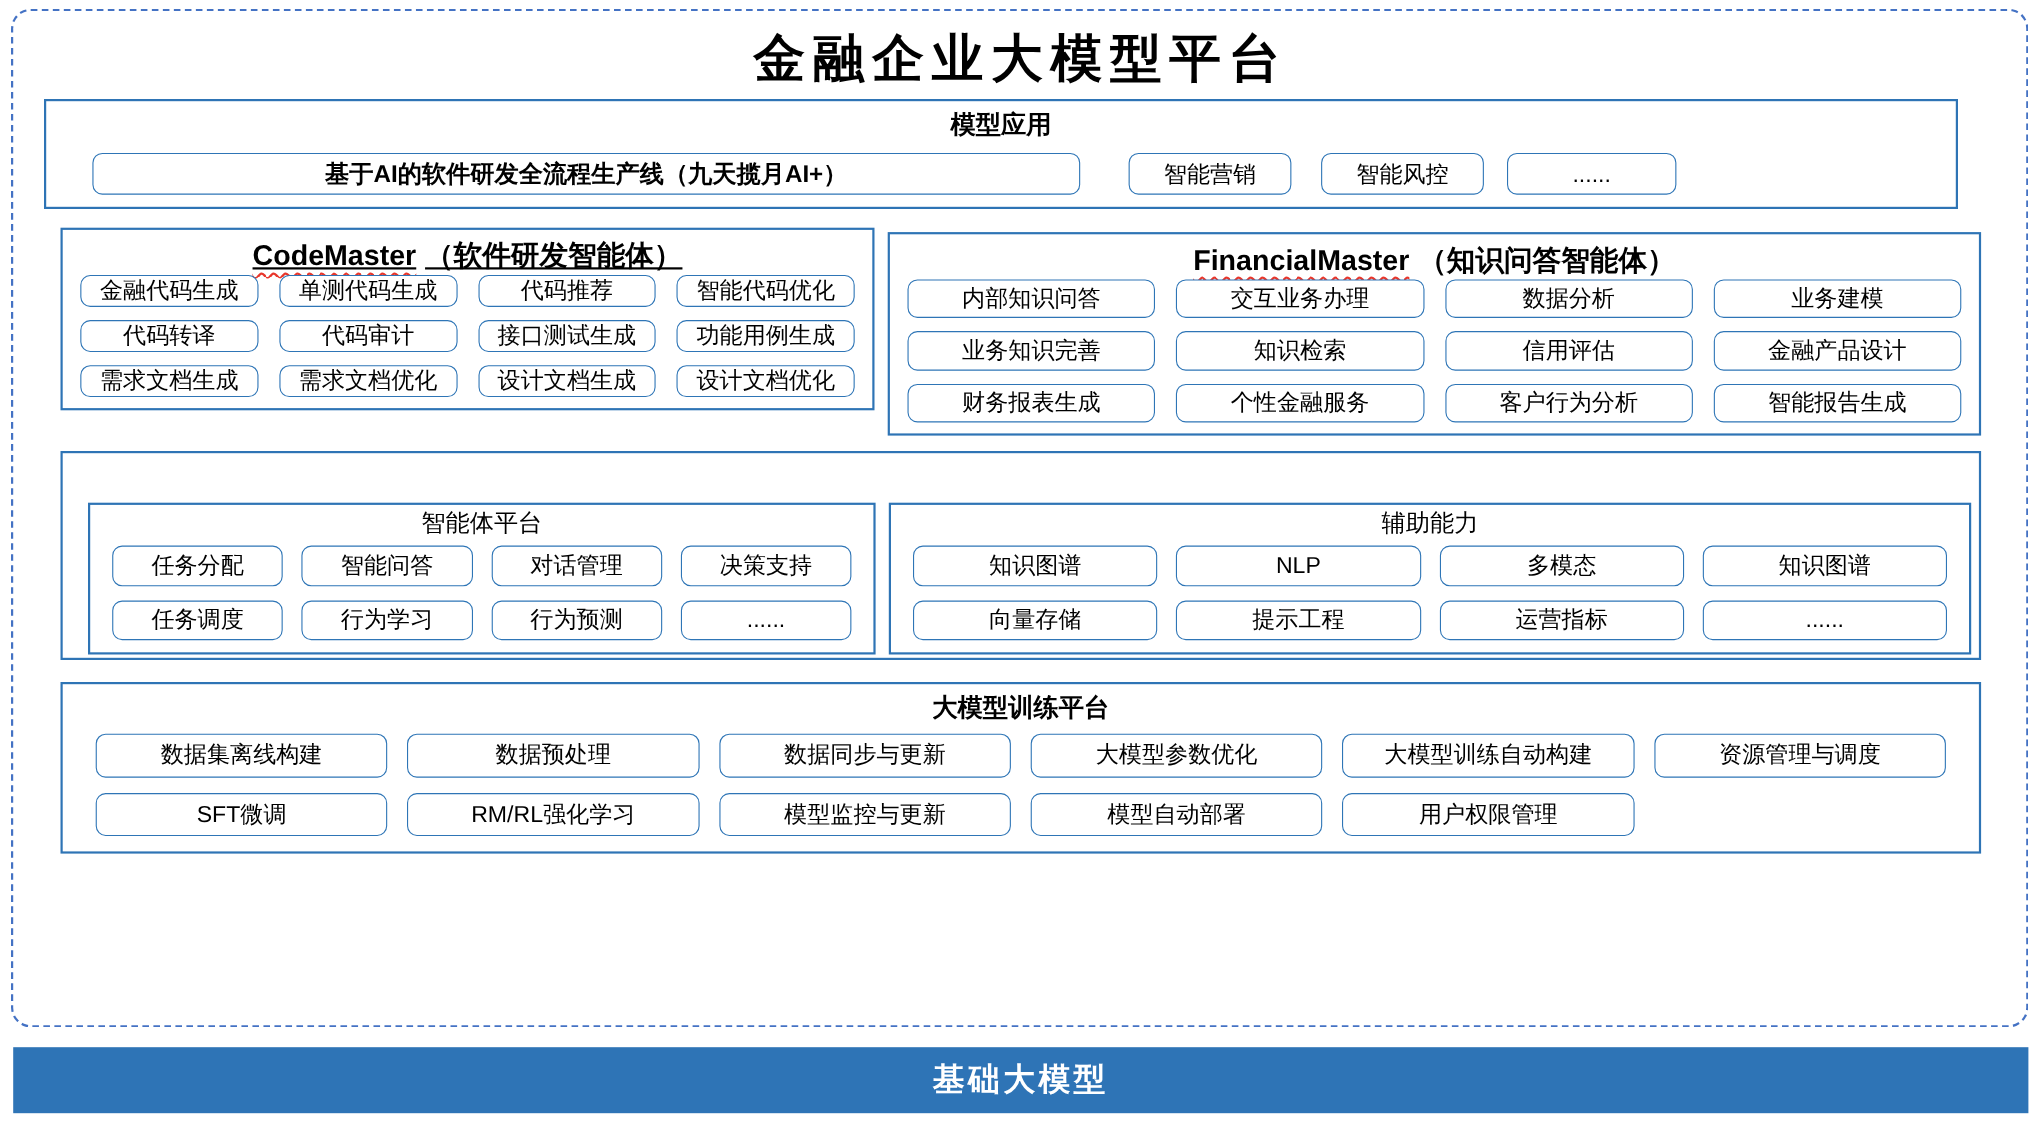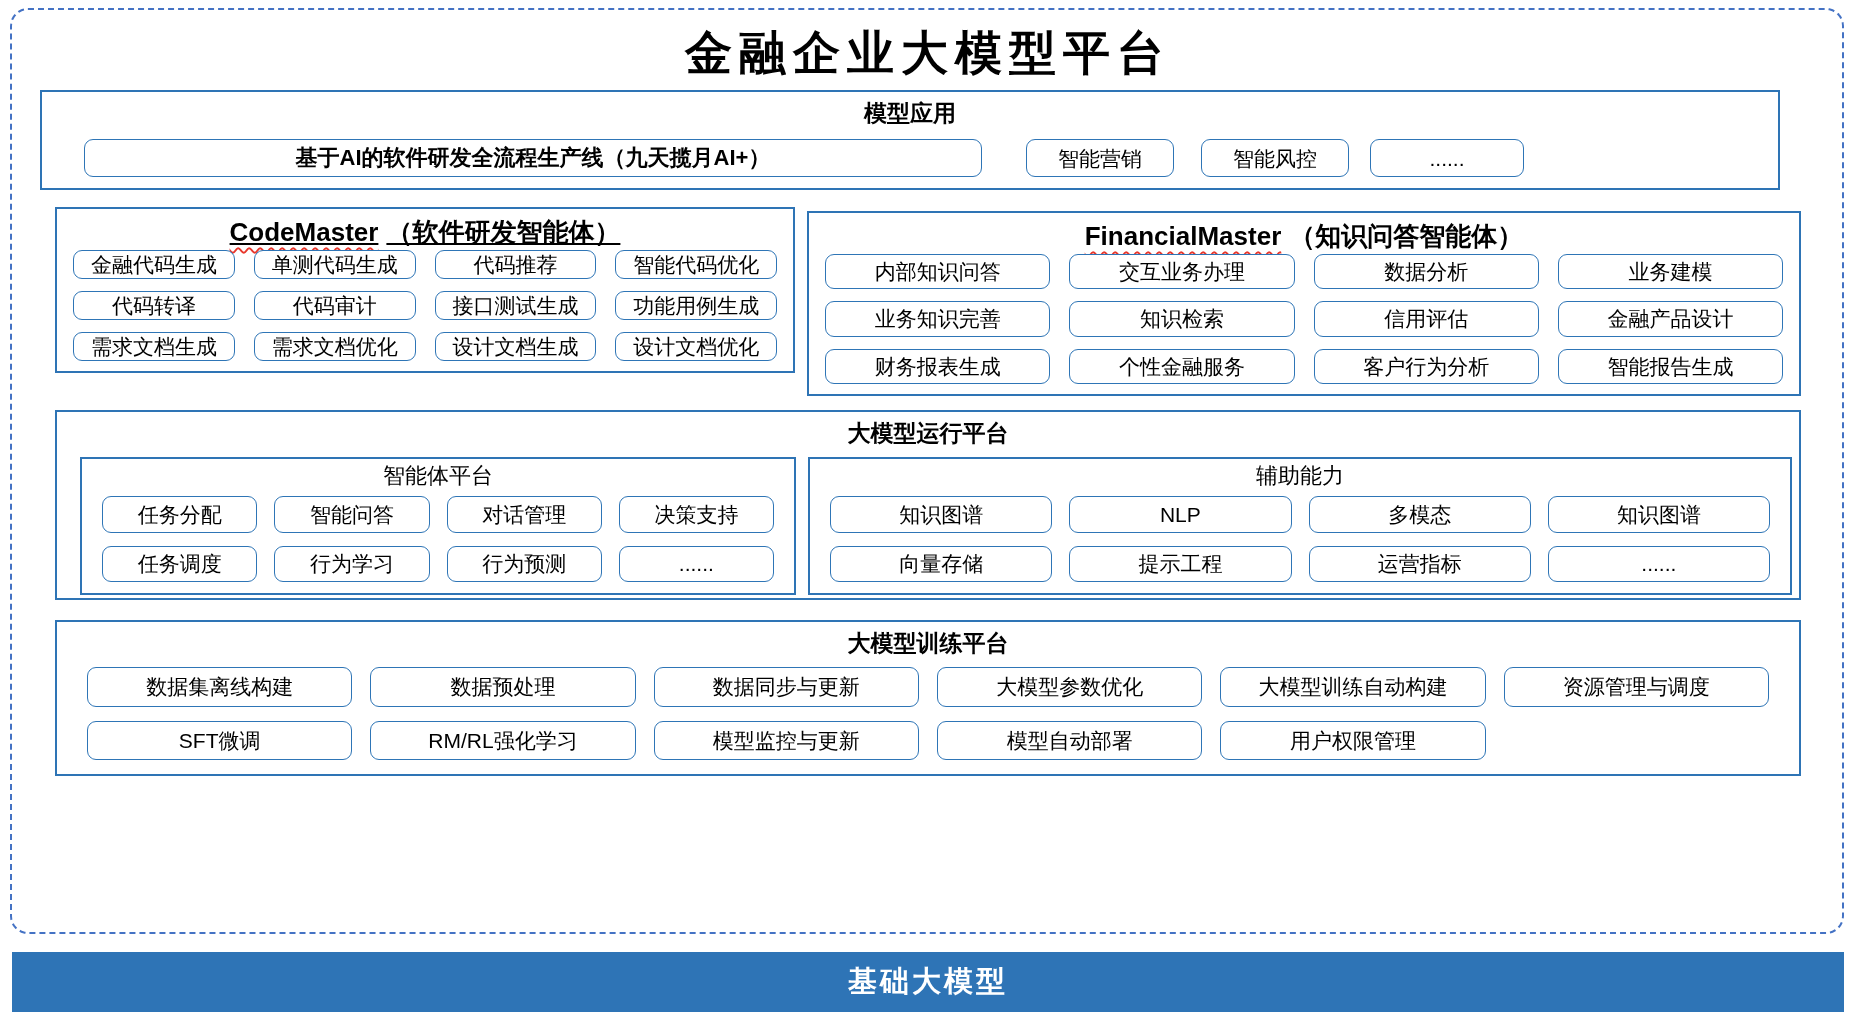--- a/index.html
+++ b/index.html
@@ -112,21 +112,20 @@
         <div class="pill">信用评估</div>
         <div class="pill">金融产品设计</div>
         <div class="pill">财务报表生成</div>
         <div class="pill">个性金融服务</div>
         <div class="pill">客户行为分析</div>
         <div class="pill">智能报告生成</div>
       </div>
   </section>
 
   <section class="box sec-runtime">
-    <div class="sec-header">大模型运行平台</div>
     <div class="sub-box sub-left">
       <div class="sub-title">智能体平台</div>
       <div class="sub-grid">
           <div class="pill">任务分配</div>
           <div class="pill">智能问答</div>
           <div class="pill">对话管理</div>
           <div class="pill">决策支持</div>
           <div class="pill">任务调度</div>
           <div class="pill">行为学习</div>
           <div class="pill">行为预测</div>

